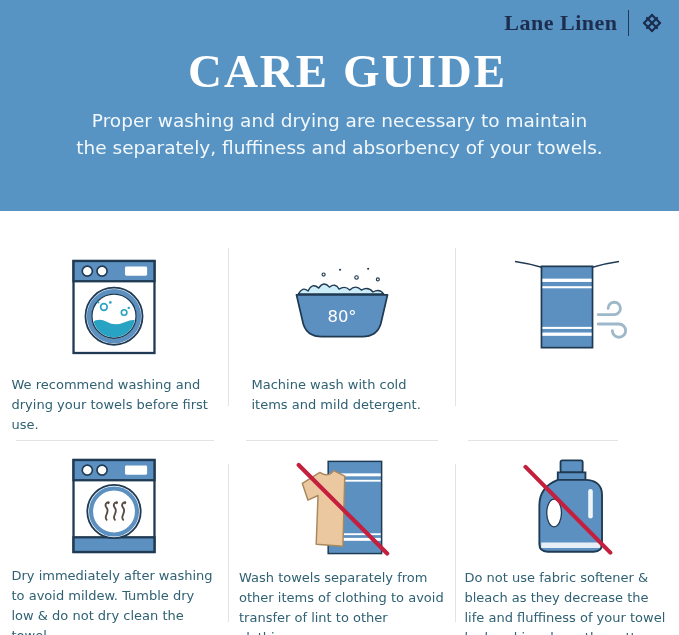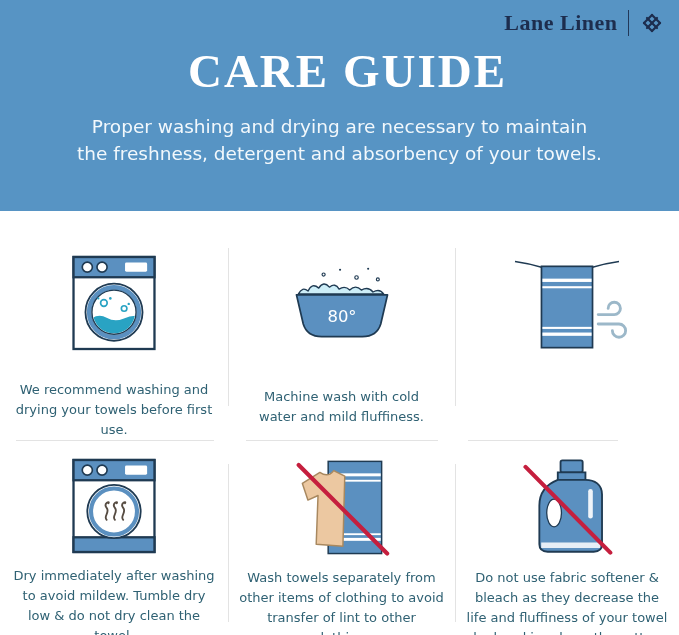--- a/index.html
+++ b/index.html
@@ -21,38 +21,38 @@
     font-family:"Liberation Serif","DejaVu Serif",serif;
     font-size:22px;font-weight:600;color:#1d2d4e;letter-spacing:.5px;
   }
   .brand-divider{width:1.5px;height:26px;background:#1d2d4e;opacity:.9;}
   .page-title{
     position:absolute;top:44px;left:0;width:100%;text-align:center;
     font-family:"Liberation Serif","DejaVu Serif",serif;
     font-size:47px;font-weight:700;letter-spacing:2px;color:#ffffff;margin-left:8px;
   }
   .subtitle{
-    position:absolute;top:114px;left:0;width:100%;text-align:center;
+    position:absolute;top:108px;left:0;width:100%;text-align:center;
     font-size:18.5px;line-height:1.45;color:#f2f8fc;font-weight:500;
   }
   .subtitle span{display:block;}
   
   .grid{
     position:absolute;top:211px;left:0;width:679px;height:424px;
     display:grid;grid-template-columns:228px 227px 224px;
     grid-template-rows:229px 195px;
   }
   .card{
-    display:flex;flex-direction:column;align-items:center;text-align:center;
+    display:flex;flex-direction:column;align-items:center;text-align:left;
   }
   .row1{padding-top:40px;}
   .row2{padding-top:14px;}
   .icon-box{height:112px;display:flex;align-items:center;justify-content:center;}
   .card-text{
-    margin-top:24px;font-size:13px;line-height:1.55;color:#2f6173;max-width:205px;
+    margin-top:12px;font-size:13px;line-height:1.55;color:#2f6173;max-width:205px;
   }
   .row2 .card-text{margin-top:8px;}
   
   .vdiv{position:absolute;width:1px;background:#e3e3e3;}
   .hdiv{position:absolute;height:1px;background:#e3e3e3;top:440px;}
   .v1a{left:228px;top:248px;height:158px;}
   .v2a{left:455px;top:248px;height:158px;}
   .v1b{left:228px;top:464px;height:158px;}
   .v2b{left:455px;top:464px;height:158px;}
   .h1{left:16px;width:198px;}
@@ -77,21 +77,21 @@
           <path d="M13,5 L21,13"></path>
             <path d="M8,8 L18,18"></path>
             <path d="M5,13 L13,21"></path>
         </g>
       </svg>
     </span>
   </div>
   <div class="page-title">CARE GUIDE</div>
   <div class="subtitle">
     <span>Proper washing and drying are necessary to maintain</span>
-    <span>the freshness, detergent and absorbency of your towels.</span>
+    <span>the separately, fluffiness and absorbency of your towels.</span>
   </div>
 </div>
 
 <div class="grid">
 
   <div class="card row1">
     <div class="icon-box">
       <svg width="92" height="104" viewBox="0 0 100 112">
         <rect x="6" y="6" width="88" height="100" fill="#ffffff" stroke="#1f3a52" stroke-width="2.5"></rect>
         <rect x="6" y="6" width="88" height="22" fill="#5b90c0" stroke="#1f3a52" stroke-width="2.5"></rect>
@@ -121,21 +121,21 @@
         <path d="M20,34 Q24,26 30,31 Q34,22 41,28 Q46,20 52,27 Q58,22 62,29 Q68,25 73,30 Q79,24 85,30 Q92,26 97,32 Q104,28 108,34 Z" fill="#cdeef8" stroke="#1f3a52" stroke-width="1.4" stroke-linejoin="round"></path>
         <circle cx="46" cy="14" r="1.6" fill="none" stroke="#1f3a52" stroke-width="1.2"></circle>
         <circle cx="80" cy="17" r="1.8" fill="none" stroke="#1f3a52" stroke-width="1.2"></circle>
         <circle cx="102" cy="19" r="1.5" fill="none" stroke="#1f3a52" stroke-width="1.2"></circle>
         <circle cx="63" cy="9" r="1.1" fill="#1f3a52"></circle>
         <circle cx="92" cy="8" r="1.1" fill="#1f3a52"></circle>
         <path d="M18,35 H112 L105,65 Q101,78 86,78 H44 Q29,78 25,65 Z" fill="#5b90c0" stroke="#1f3a52" stroke-width="1.8" stroke-linejoin="round"></path>
         <text class="svg-label" x="65" y="63" text-anchor="middle">80°</text>
       </svg>
     </div>
-    <div class="card-text" style="max-width:180px;">Machine wash with cold water and mild fluffiness.</div>
+    <div class="card-text" style="max-width:180px;">Machine wash with cold items and mild detergent.</div>
   </div>
 
   <div class="card row1">
     <div class="icon-box">
       <svg width="128" height="104" viewBox="0 0 134 110">
         <path d="M12,7 Q26,9 40,13" fill="none" stroke="#1f3a52" stroke-width="1.6"></path>
         <path d="M122,7 Q108,9 94,13" fill="none" stroke="#1f3a52" stroke-width="1.6"></path>
         <rect x="40" y="12" width="54" height="86" fill="#5b90c0" stroke="#1f3a52" stroke-width="1.8"></rect>
         <rect x="41" y="25" width="52" height="3.5" fill="#ffffff"></rect>
         <rect x="41" y="33" width="52" height="2.2" fill="#ffffff"></rect>

